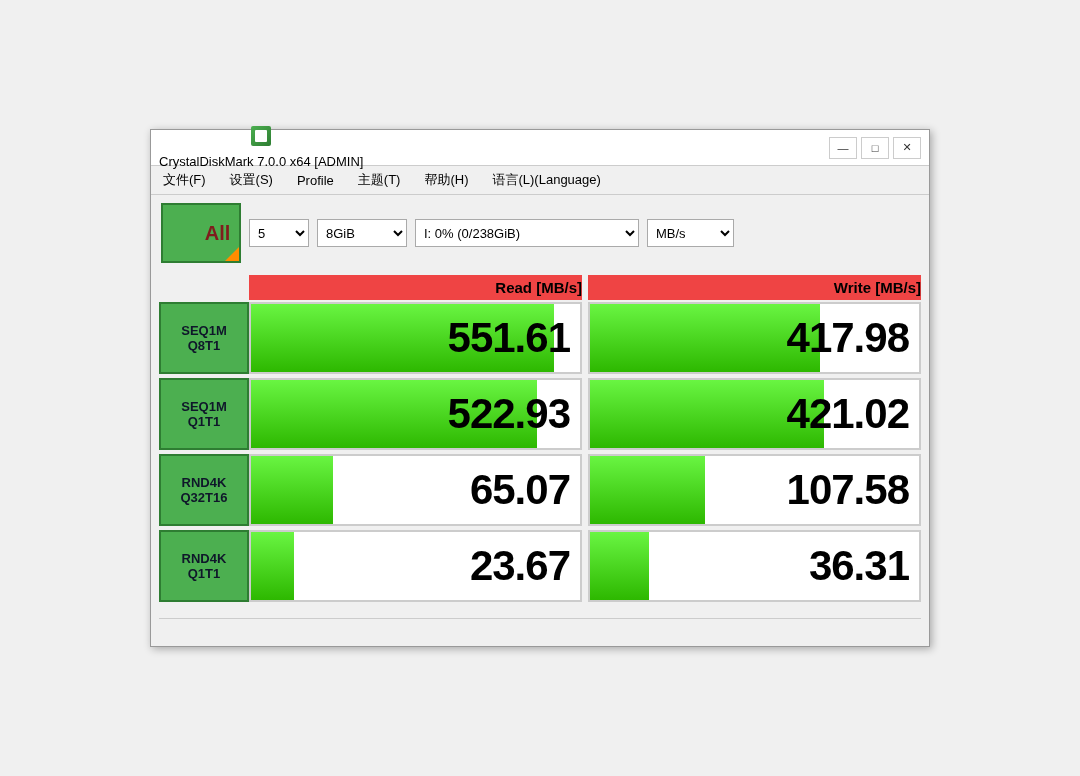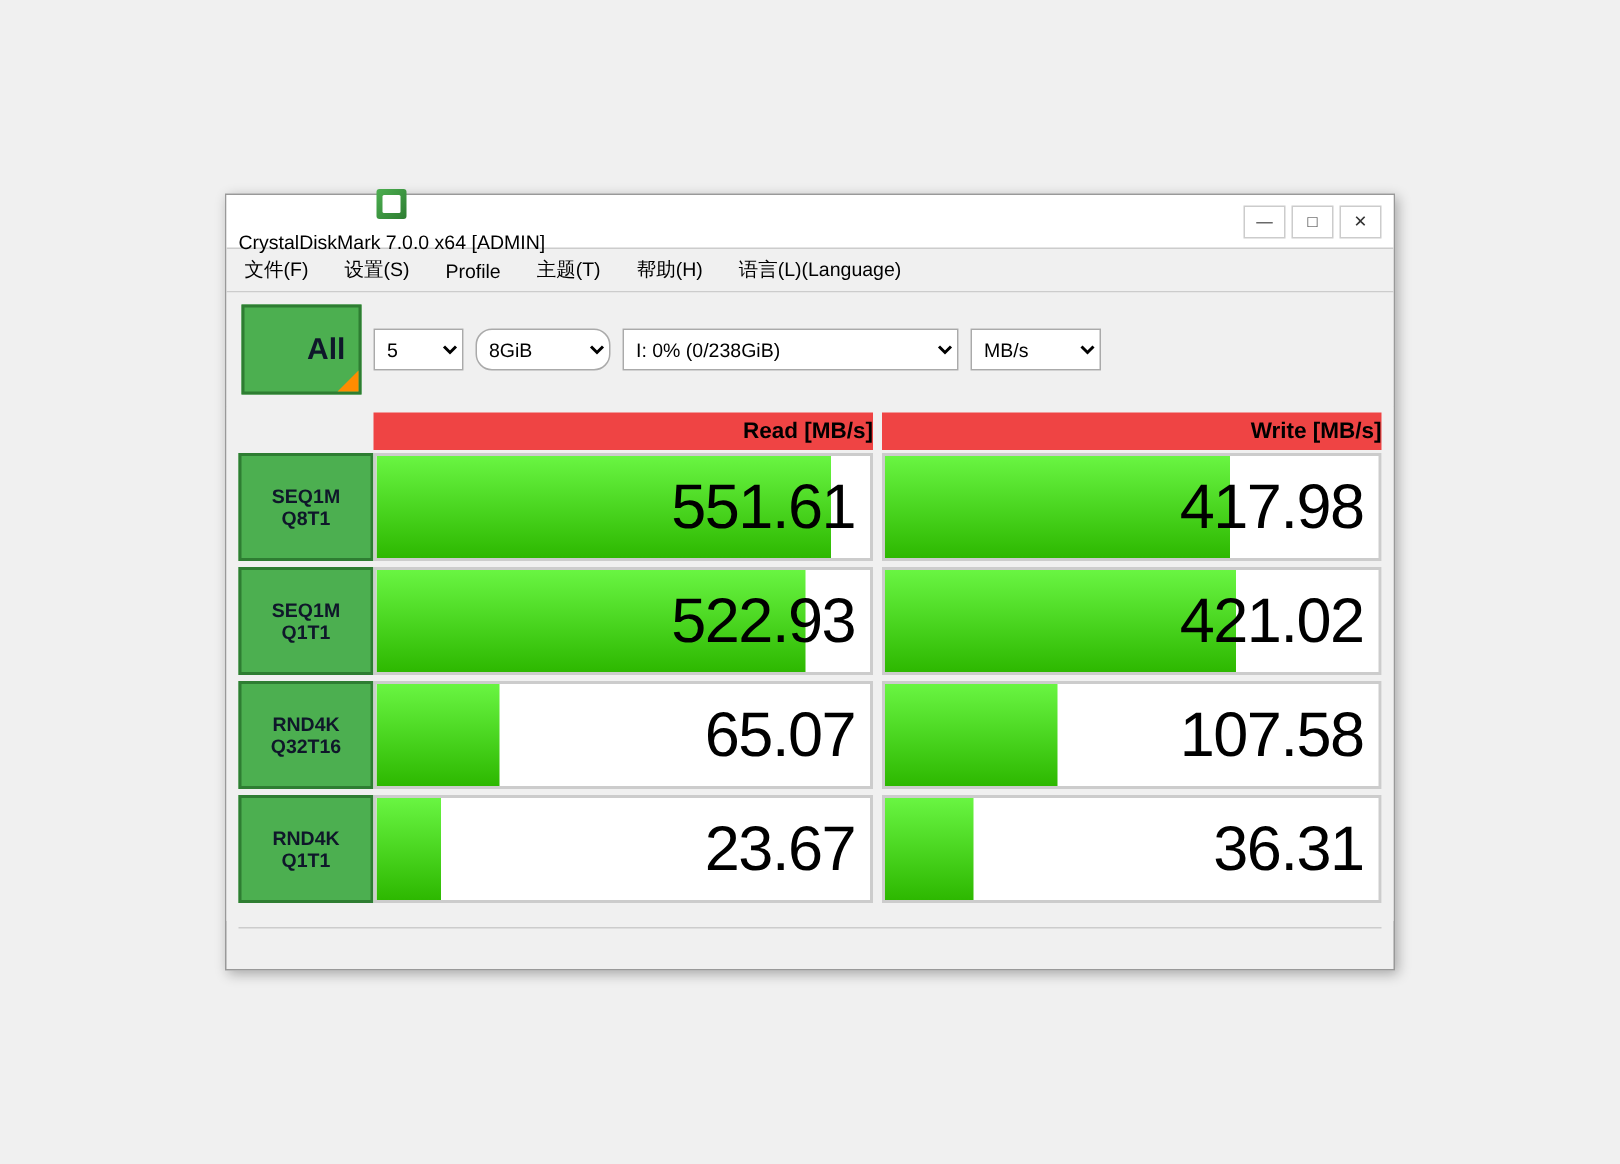--- a/index.html
+++ b/index.html
@@ -86,21 +86,21 @@
 
     .toolbar {
       display: flex;
       align-items: center;
       padding: 8px 10px;
       background: #f0f0f0;
       gap: 8px;
     }
     .all-btn {
       background: #4caf50;
-      color: #0f172a;
+      color: #7f1d1d;
       font-weight: bold;
       font-size: 20px;
       border: 2px solid #2e7d32;
       cursor: pointer;
       width: 80px;
       height: 60px;
       display: flex;
       align-items: center;
       justify-content: center;
       position: relative;
@@ -120,21 +120,21 @@
     }
     .select-box {
       height: 28px;
       border: 1px solid #aaa;
       background: #fff;
       font-size: 13px;
       padding: 2px 4px;
       cursor: pointer;
     }
     .select-box.count { width: 60px; }
-    .select-box.size { width: 90px; border-radius: 11px; }
+    .select-box.size { width: 90px; }
     .select-box.drive { width: 224px; }
     .select-box.unit { width: 87px; }
 
     .main-content {
       padding: 4px 8px 8px 8px;
       background: #f0f0f0;
     }
     .header-row {
       display: flex;
       margin-bottom: 2px;
@@ -186,21 +186,21 @@
       left: 0;
       top: 0;
       height: 100%;
       background: linear-gradient(to bottom, #69f542, #2db800);
       z-index: 0;
     }
     .value {
       position: relative;
       z-index: 1;
       font-size: 42px;
-      font-weight: 400;
+      font-weight: 700;
       color: #000;
       letter-spacing: -1px;
       font-family: Arial Black, Arial, sans-serif;
     }
     .status-bar {
       background: #f0f0f0;
       border-top: 1px solid #ccc;
       height: 24px;
       margin: 4px 8px 4px 8px;
     }

